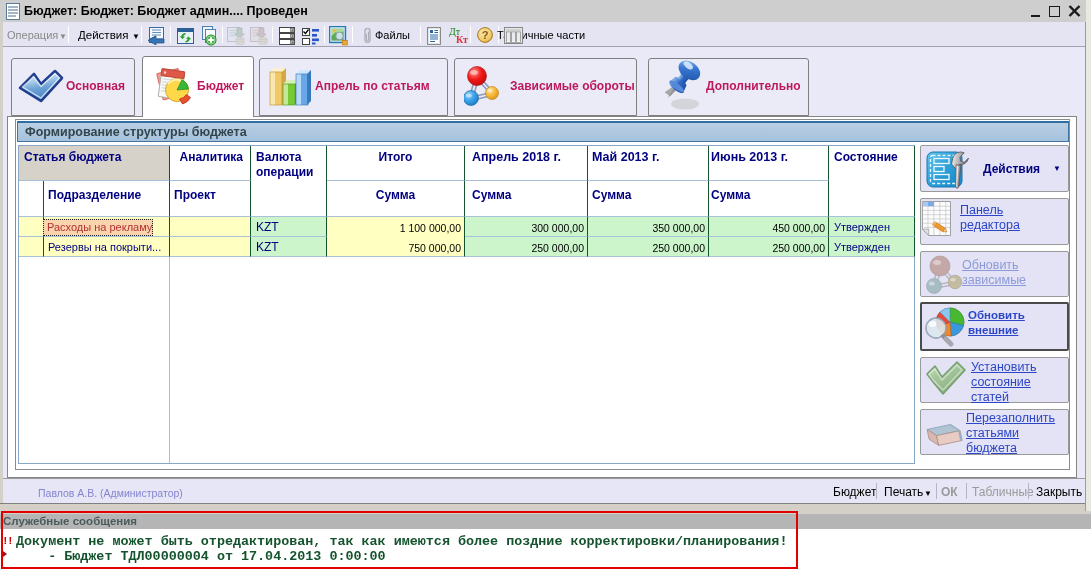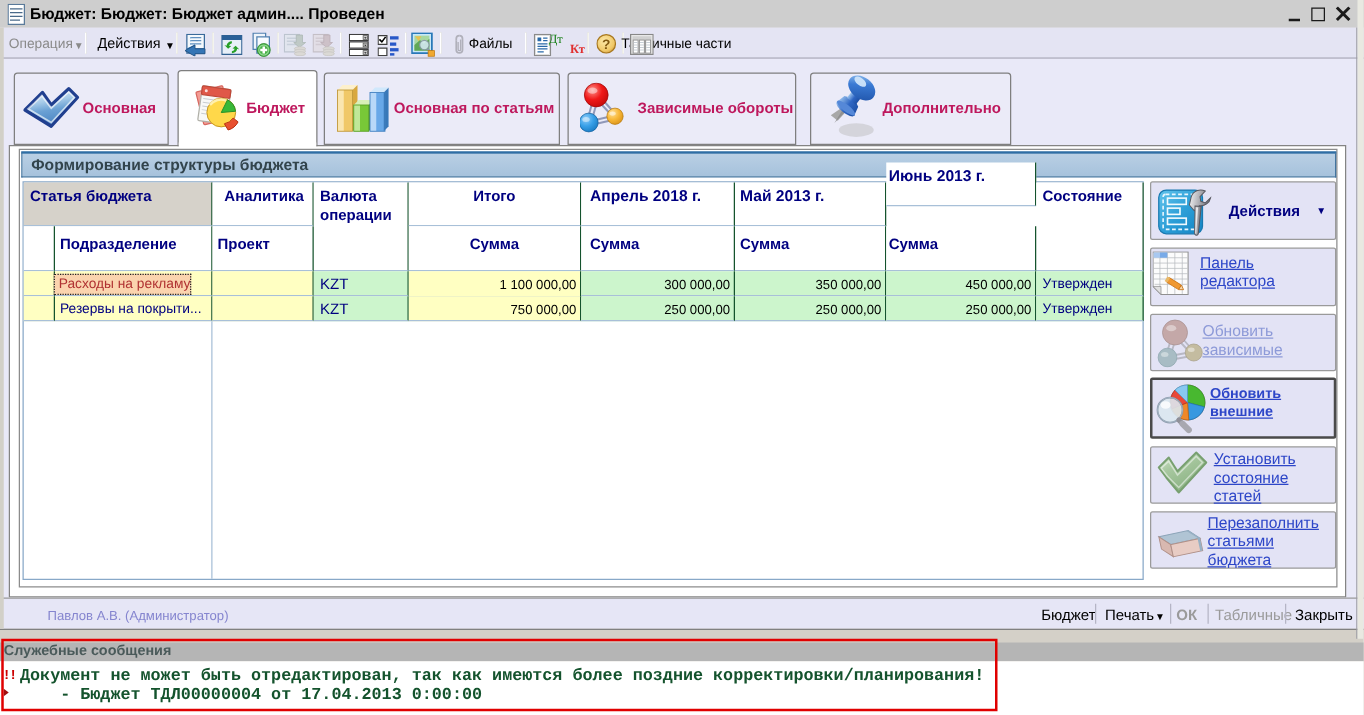--- a/index.html
+++ b/index.html
@@ -199,21 +199,21 @@
   <rect x="3" y="3" width="3" height="3" fill="#2868a8"></rect>
   <g stroke="#2868a8" stroke-width="1">
     <line x1="7.5" y1="3.5" x2="11" y2="3.5"></line>
       <line x1="7.5" y1="5.5" x2="11" y2="5.5"></line>
     <line x1="3" y1="8" x2="11" y2="8"></line>
       <line x1="3" y1="10" x2="11" y2="10"></line>
     <line x1="3" y1="12" x2="11" y2="12"></line>
       <line x1="3" y1="14.5" x2="8" y2="14.5"></line>
   </g>
 </svg>
-<div class="abs" style="left:439px;top:26px;font-size:10px;font-weight:normal;color:#188018;font-family:'Liberation Serif',serif">Дт</div>
+<div class="abs" style="left:449px;top:26px;font-size:10px;font-weight:normal;color:#188018;font-family:'Liberation Serif',serif">Дт</div>
 <div class="abs" style="left:456px;top:34px;font-size:10px;font-weight:bold;color:#e03030;font-family:'Liberation Serif',serif">Кт</div>
 <svg class="icon" style="left:477px;top:27px" width="16" height="16" viewBox="0 0 16 16">
   <defs>
       <radialGradient id="qg" cx="0.4" cy="0.35" r="0.75">
         <stop offset="0" stop-color="#fce8a8"></stop>
         <stop offset="0.7" stop-color="#f0c868"></stop>
         <stop offset="1" stop-color="#d09838"></stop>
       </radialGradient>
     </defs>
   <circle cx="8" cy="8" r="7.4" fill="url(#qg)" stroke="#a87820" stroke-width="1"></circle>
@@ -362,39 +362,39 @@
     <path d="M 13 30 Q 22 24 31 30 L 29 22 Q 22 18 15 22 Z" fill="url(#pinb)"></path>
     <ellipse cx="22" cy="29.5" rx="9" ry="3.4" fill="url(#pinb)"></ellipse>
     <ellipse cx="22" cy="28.8" rx="9" ry="2.8" fill="#5588d8"></ellipse>
     <rect x="17.5" y="13" width="9" height="9" fill="url(#pinb)"></rect>
     <ellipse cx="22" cy="8.5" rx="12" ry="8.5" fill="url(#pinh)"></ellipse>
     <ellipse cx="18" cy="5.2" rx="5.5" ry="3" fill="#cde4fa" opacity="0.95"></ellipse>
   </g>
 </svg>
 <div class="tablabel" style="left:66px;top:79px">Основная</div>
 <div class="tablabel" style="left:197px;top:79px;z-index:6">Бюджет</div>
-<div class="tablabel" style="left:315px;top:79px">Основная по статьям</div>
+<div class="tablabel" style="left:315px;top:79px">Апрель по статьям</div>
 <div class="tablabel" style="left:510px;top:79px">Зависимые обороты</div>
 <div class="tablabel" style="left:706px;top:79px">Дополнительно</div>
 
 <div class="abs" id="page"></div>
 <div class="abs" style="left:143px;top:114px;width:110px;height:4px;background:#ffffff;z-index:5"></div>
 <div class="abs" id="groupbox"></div>
 <div class="abs" id="grouphdr"></div>
 <div class="abs" id="grouphdrtext">Формирование структуры бюджета</div>
 
 
 <div class="abs" style="left:18px;top:145px;width:897px;height:319px;border:1px solid #88a8c8;z-index:3"></div>
 <div class="tcell hdr" style="left:19px;top:146px;width:151px;height:35px;background:#d6d2ca;padding:4px 0 0 5px;">Статья бюджета</div>
 <div class="tcell hdr" style="left:170px;top:146px;width:81px;height:35px;padding:4px 7px 0 0;text-align:right;">Аналитика</div>
 <div class="tcell hdr" style="left:251px;top:146px;width:76px;height:71px;padding:4px 0 0 5px;line-height:15px;">Валюта<br>операции</div>
 <div class="tcell hdr" style="left:327px;top:146px;width:138px;height:35px;padding:4px 0 0 0;text-align:center;">Итого</div>
 <div class="tcell hdr" style="left:465px;top:146px;width:123px;height:35px;padding:4px 0 0 7px;font-size:12.5px">Апрель 2018 г.</div>
 <div class="tcell hdr" style="left:588px;top:146px;width:121px;height:35px;padding:4px 0 0 4px;font-size:12.5px">Май 2013 г.</div>
-<div class="tcell hdr" style="left:709px;top:130px;width:120px;height:35px;padding:4px 0 0 2px;font-size:12.5px">Июнь 2013 г.</div>
+<div class="tcell hdr" style="left:709px;top:146px;width:120px;height:35px;padding:4px 0 0 2px;font-size:12.5px">Июнь 2013 г.</div>
 <div class="tcell hdr" style="left:829px;top:146px;width:86px;height:71px;padding:4px 0 0 5px;">Состояние</div>
 <div class="tcell hdr" style="left:19px;top:181px;width:25px;height:36px;"></div>
 <div class="tcell hdr" style="left:44px;top:181px;width:126px;height:36px;padding:7px 0 16px 4px;">Подразделение</div>
 <div class="tcell hdr" style="left:170px;top:181px;width:81px;height:36px;padding:7px 0 0 4px;">Проект</div>
 <div class="tcell hdr" style="left:327px;top:181px;width:138px;height:36px;padding:7px 0 0 0;text-align:center;">Сумма</div>
 <div class="tcell hdr" style="left:465px;top:181px;width:123px;height:36px;padding:7px 0 0 7px;">Сумма</div>
 <div class="tcell hdr" style="left:588px;top:181px;width:121px;height:36px;padding:7px 0 0 4px;">Сумма</div>
 <div class="tcell hdr" style="left:709px;top:181px;width:120px;height:36px;padding:7px 0 0 2px;">Сумма</div>
 <div class="tcell ylw" style="left:19px;top:217px;width:25px;height:20px;"></div>
 <div class="tcell ylw" style="left:44px;top:217px;width:126px;height:20px;"></div>

